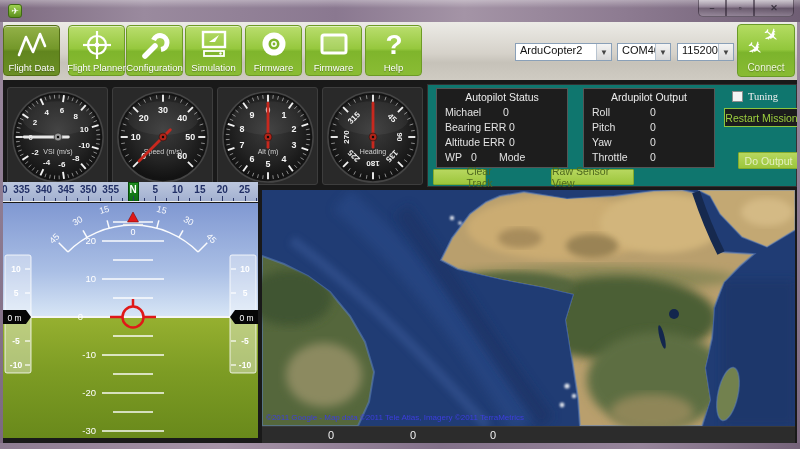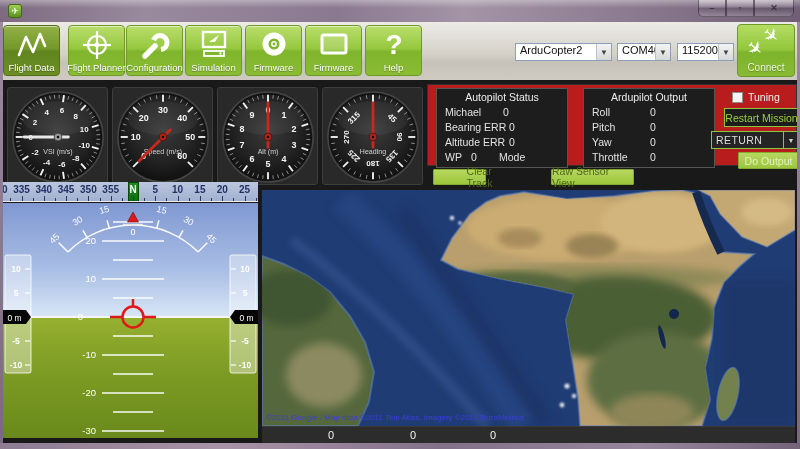--- a/index.html
+++ b/index.html
@@ -42,29 +42,29 @@
   .connect-ic{position:relative;width:40px;height:34px;}
   .connect-ic span{position:absolute;color:#fff;font-size:19px;line-height:19px;}
   .connect-ic .p1{left:1px;top:11px;transform:rotate(40deg);}
   .connect-ic .p2{left:17px;top:-2px;transform:rotate(40deg);}
   .connect-lb{font-size:10px;color:#eef6da;text-shadow:0 1px 1px rgba(0,0,0,.3);padding-bottom:3px;}
   
   .content{position:absolute;left:3px;top:80px;width:794px;height:363px;background:#191919;}
   .gpanel{position:absolute;top:7px;width:101px;height:98px;background:#292929;border:1px solid #3d3d3d;border-radius:3px;}
   .gauge{position:absolute;left:3px;top:2px;width:94px;height:94px;}
   
-  .rpanel{position:absolute;left:424px;top:4px;width:370px;height:82px;background:#b91c1c;border:1px solid #323232;}
+  .rpanel{position:absolute;left:424px;top:4px;width:370px;height:103px;background:#0f766e;border:1px solid #323232;}
   .gbox{position:absolute;top:3px;width:132px;height:80px;border:1px solid #555;background:#1d1d1d;}
   .gbox .gtitle{text-align:center;font-size:10.5px;color:#ececec;margin-top:2px;}
   .grow{position:absolute;left:8px;font-size:10.5px;color:#e2e2e2;white-space:nowrap;}
   .grow .val{position:absolute;left:58px;}
   .wp-mode{position:absolute;left:54px;}
   .chk-row{position:absolute;left:304px;top:6px;display:flex;align-items:center;cursor:pointer;}
   .chk{width:11px;height:11px;background:#f4f4f4;border:1px solid #8e8e8e;margin-right:5px;}
-  .chk-lb{font-size:10.5px;color:#f0f0f0;}
+  .chk-lb{font-size:10.5px;color:#f0f0f0;font-family:Liberation Serif, serif;}
   .btn-restart{position:absolute;left:296px;top:23px;width:75px;height:19px;background:#1c1c1c;border:1px solid #8cc63f;
     color:#9ccf3f;font-size:10.5px;display:flex;align-items:center;justify-content:center;cursor:pointer;text-align:center;}
   .return-sel{position:absolute;left:283px;top:46px;width:88px;height:18px;background:#242424;border:1px solid #8cc63f;
     display:flex;align-items:center;cursor:pointer;}
   .return-sel .rv{flex:1;font-size:10.5px;color:#dedede;padding-left:4px;letter-spacing:.4px;}
   .return-sel .rarr{width:15px;height:100%;border-left:1px solid #8cc63f;display:flex;align-items:center;justify-content:center;
     color:#cfcfcf;font-size:7px;}
   .btn-green{background:linear-gradient(#b7d75f,#9cc63c);border:1px solid #83ab2d;color:#4e681e;font-size:10.5px;
     display:flex;align-items:center;justify-content:center;cursor:pointer;border-radius:1px;}
   .btn-doaction{position:absolute;left:310px;top:67px;width:61px;height:17px;color:#e4f0c2;}
@@ -486,24 +486,20 @@
         <div class="grow" style="top:17px"><span>Roll</span><span class="val">0</span></div>
         <div class="grow" style="top:32px"><span>Pitch</span><span class="val">0</span></div>
         <div class="grow" style="top:47px"><span>Yaw</span><span class="val">0</span></div>
         <div class="grow" style="top:62px"><span>Throttle</span><span class="val">0</span></div>
       </div>
       <div class="chk-row">
         <div class="chk"></div>
         <div class="chk-lb">Tuning</div>
       </div>
       <div class="btn-restart">Restart Mission</div>
-      <div class="return-sel">
-        <span class="rv">RETURN</span>
-        <span class="rarr">▼</span>
-      </div>
       <div class="btn-green btn-doaction">Do Output</div>
       <div class="btn-green btn-clear">Clear Track</div>
       <div class="btn-green btn-save">Save Log</div>
       <div class="btn-green btn-raw">Raw Sensor View</div>
     </div>
 
     <div class="hud">
       <div class="htape" id="htape">
           <span class="hlab" style="left: -3.8px;">330</span>
           <div class="htick" style="left: 7.35px; height: 3px;"></div>

